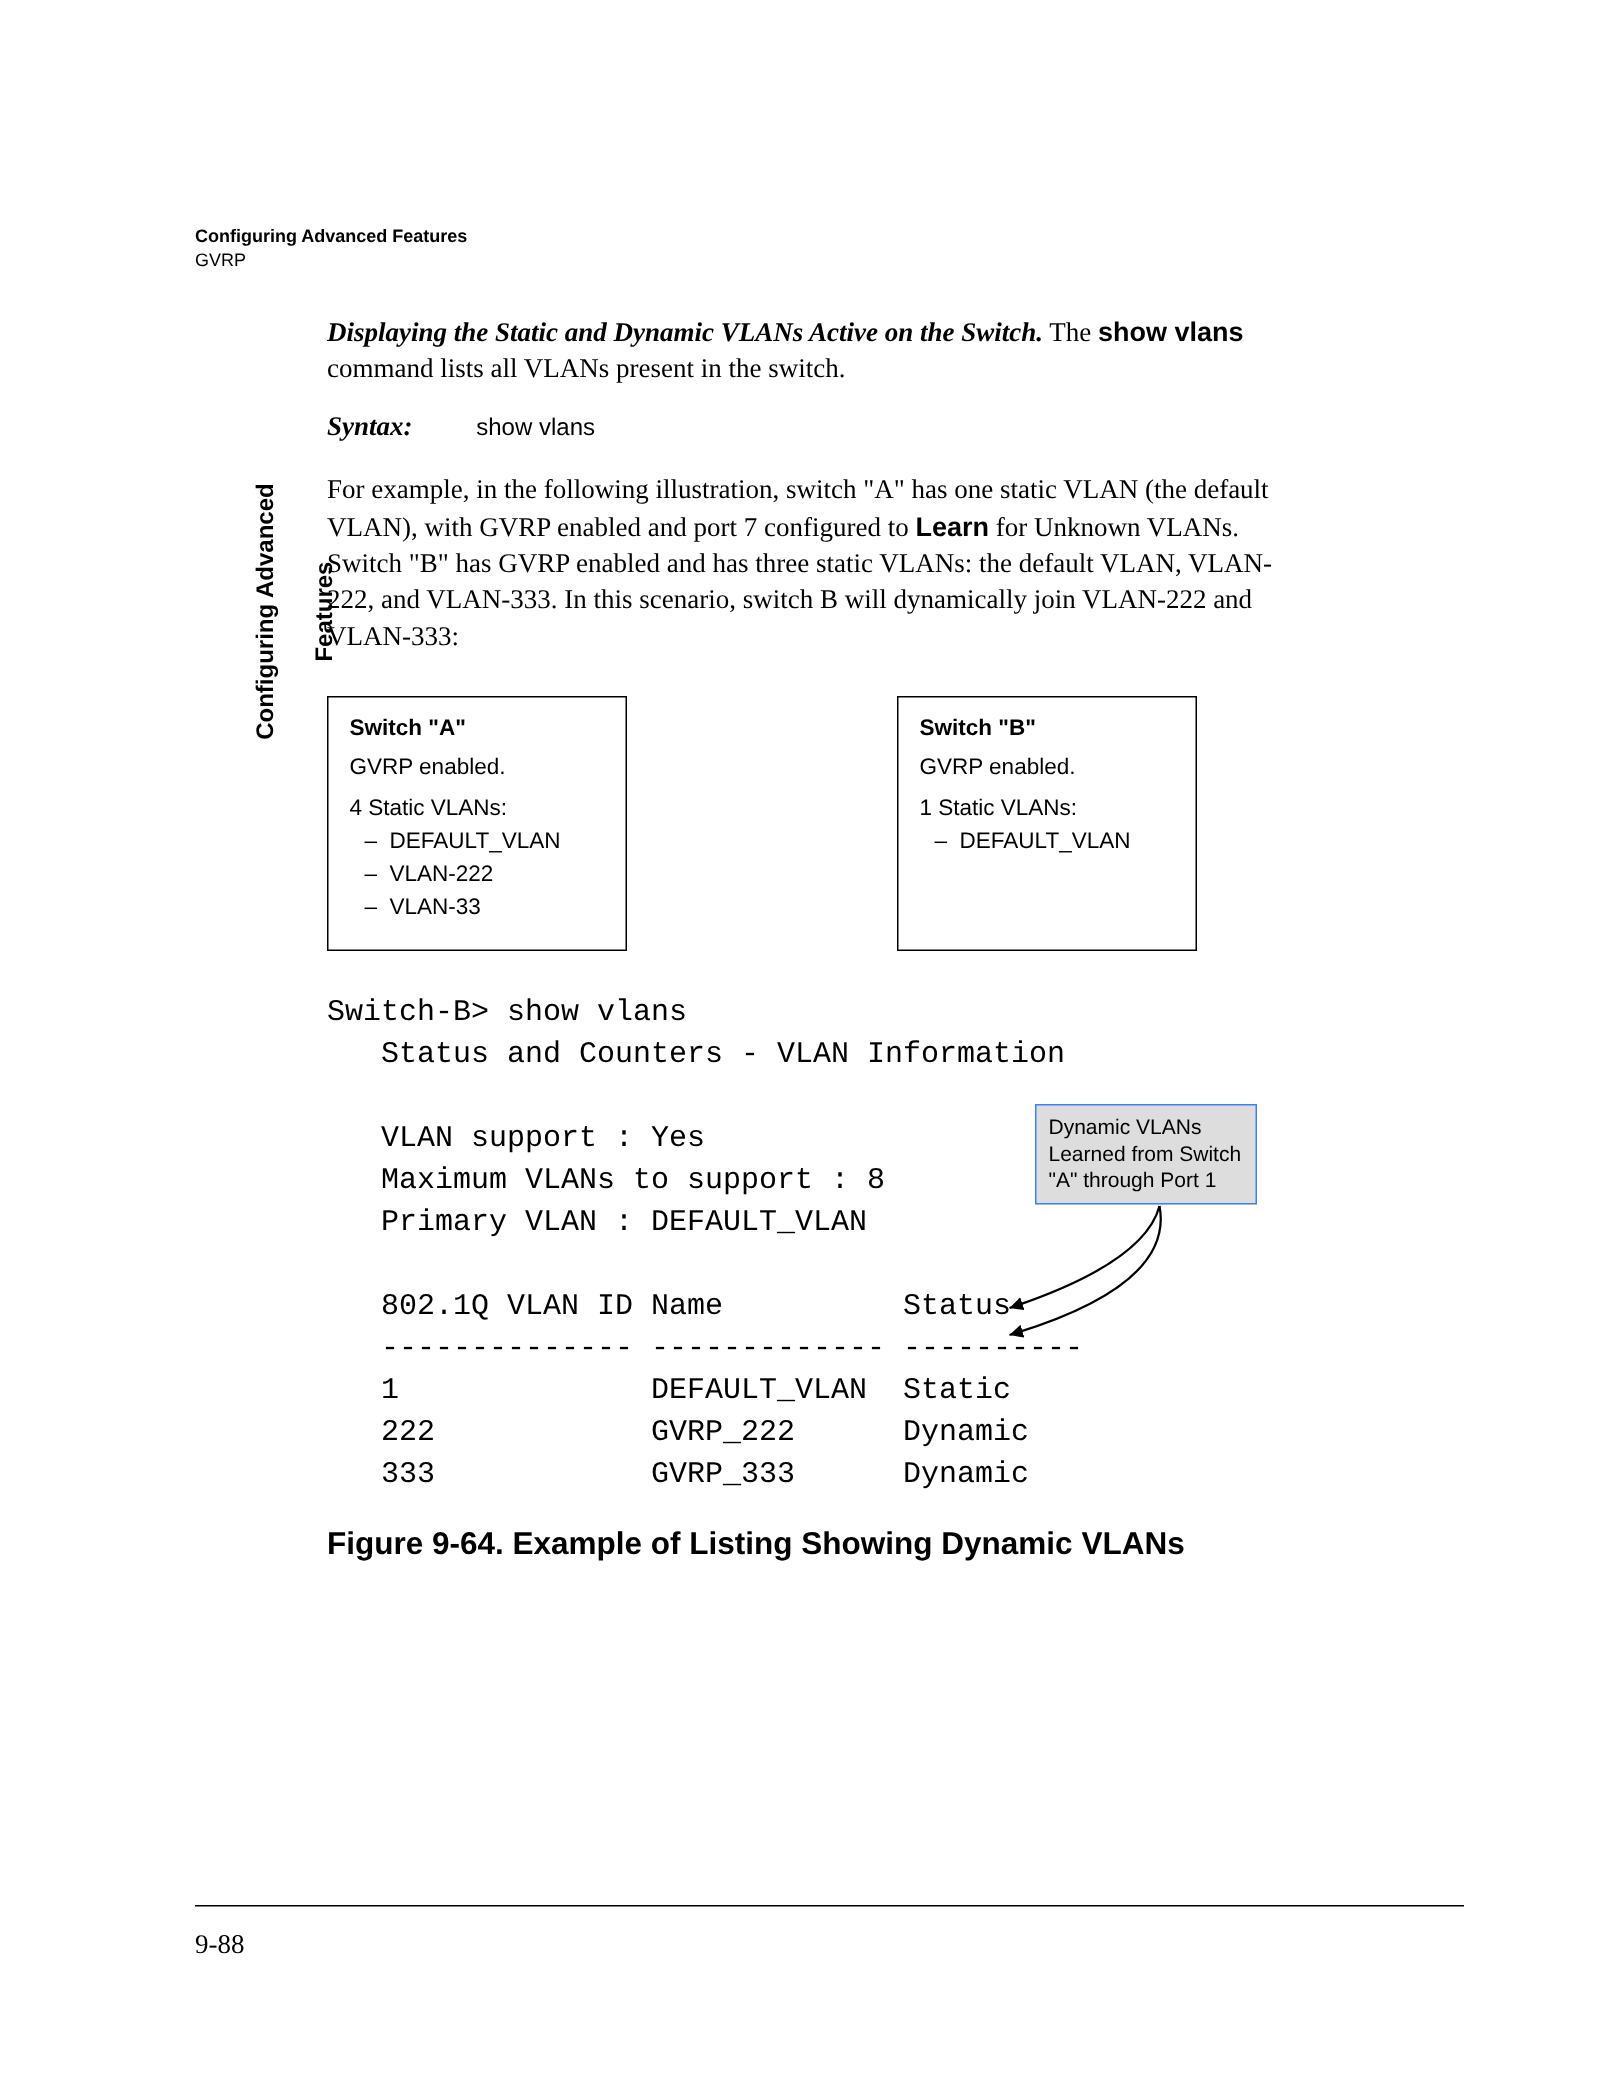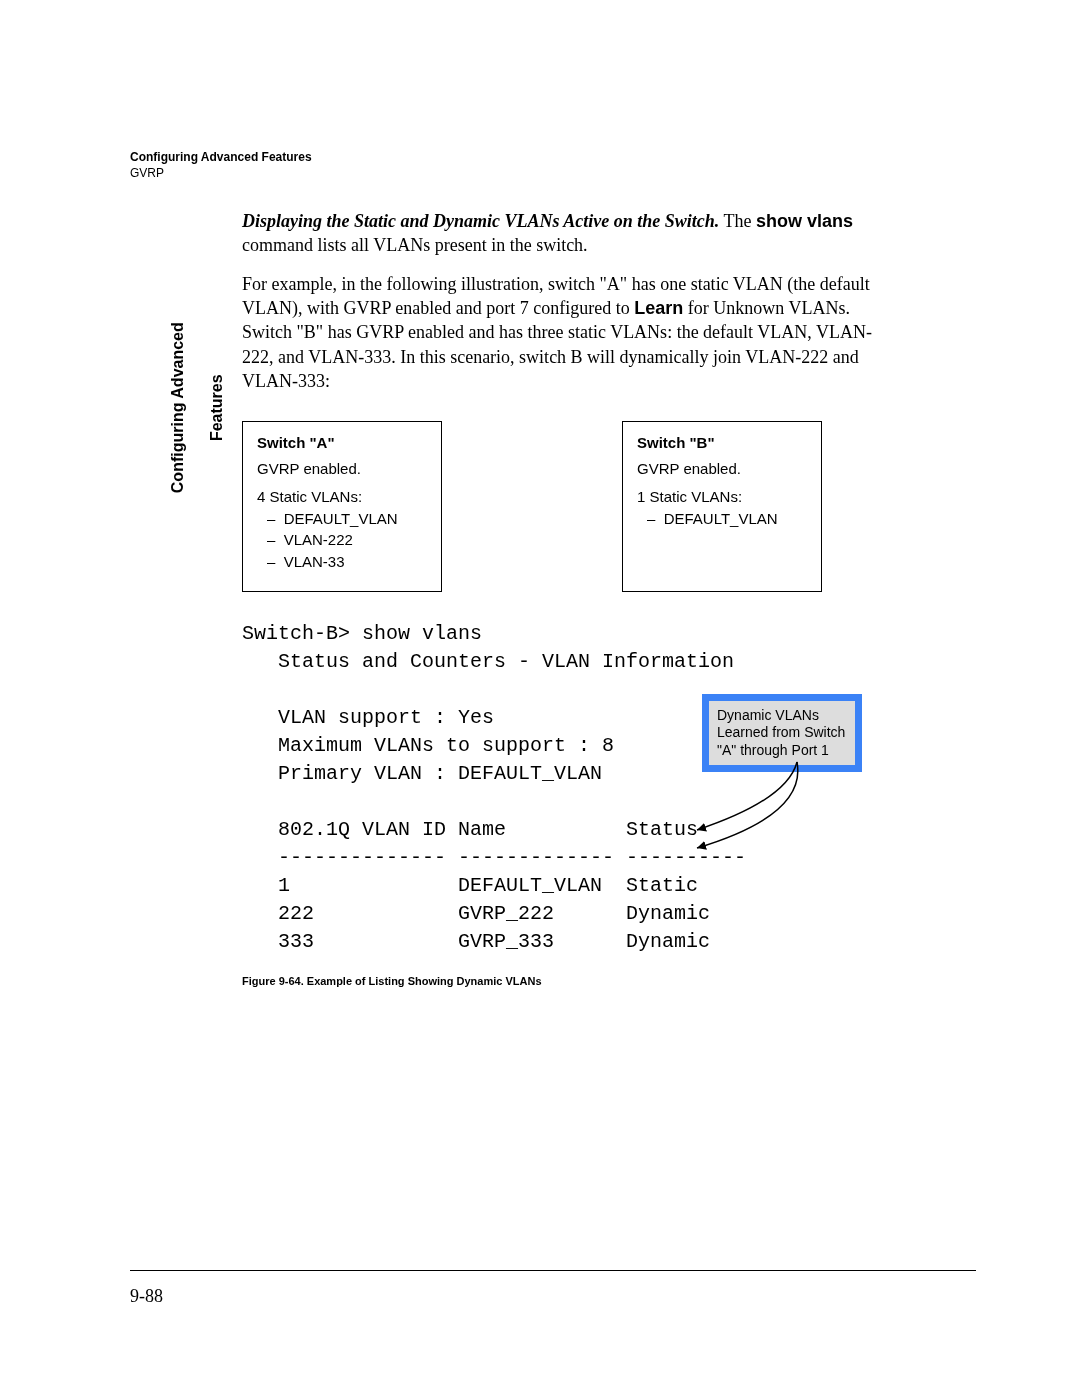--- a/index.html
+++ b/index.html
@@ -37,21 +37,21 @@
     white-space: pre;
     line-height: 1.2;
     width: 0;
   }
   .side-tab-inner {
     display: inline-block;
     transform: translateX(-100%);
     text-align: center;
   }
   .content {
-    margin-left: 112px;
+    margin-left: 88px;
     margin-top: 28px;
     width: 650px;
     font-size: 18px;
     line-height: 1.35;
   }
   .para {
     margin: 0 0 14px 0;
   }
   .ital-bold { font-weight: bold; font-style: italic; }
   .sans-bold { font-family: Arial, Helvetica, sans-serif; font-weight: bold; }
@@ -97,38 +97,38 @@
     font-size: 20px;
     white-space: pre;
     line-height: 1.4;
   }
   .callout-box {
     position: absolute;
     top: 74px;
     right: 30px;
     width: 130px;
     background: #dddddd;
-    border: 7px solid #3b82f6;
+    border: 1px solid #3b82f6;
     font-family: Arial, Helvetica, sans-serif;
     font-size: 14px;
     padding: 6px 8px;
     line-height: 1.25;
   }
   .callout-svg {
     position: absolute;
     top: 140px;
     right: 45px;
     width: 160px;
     height: 90px;
     overflow: visible;
   }
   .fig-caption {
     font-family: Arial, Helvetica, sans-serif;
     font-weight: bold;
-    font-size: 11px;
+    font-size: 21px;
     margin-top: 18px;
   }
   .page-footer {
     position: absolute;
     bottom: 90px;
     left: 130px;
     right: 104px;
   }
   .page-footer .rule {
     border-top: 1px solid #000;
@@ -156,20 +156,24 @@
       <span>Features</span>
     </div>
   </div>
 
   <div class="content">
 
     <p class="para">
       <span class="ital-bold">Displaying the Static and Dynamic VLANs Active on the Switch.</span><span> The </span><span class="sans-bold">show vlans</span><span> command lists all VLANs present in the switch.</span>
     </p>
 
+    <div class="syntax-row">
+      <span class="syntax-label">Syntax:</span>
+      <span class="syntax-cmd">show vlans</span>
+    </div>
 
     <p class="para">
       <span>For example, in the following illustration, switch "A" has one static VLAN (the default VLAN), with GVRP enabled and port 7 configured to </span><span class="sans-bold">Learn</span><span> for Unknown VLANs. Switch "B" has GVRP enabled and has three static VLANs: the default VLAN, VLAN-222, and VLAN-333. In this scenario, switch B will dynamically join VLAN-222 and VLAN-333:</span>
     </p>
 
     <div class="diagram">
       <div class="switch-box">
         <div class="title">Switch "A"</div>
         <div>GVRP enabled.</div>
         <div style="height:6px"></div>

